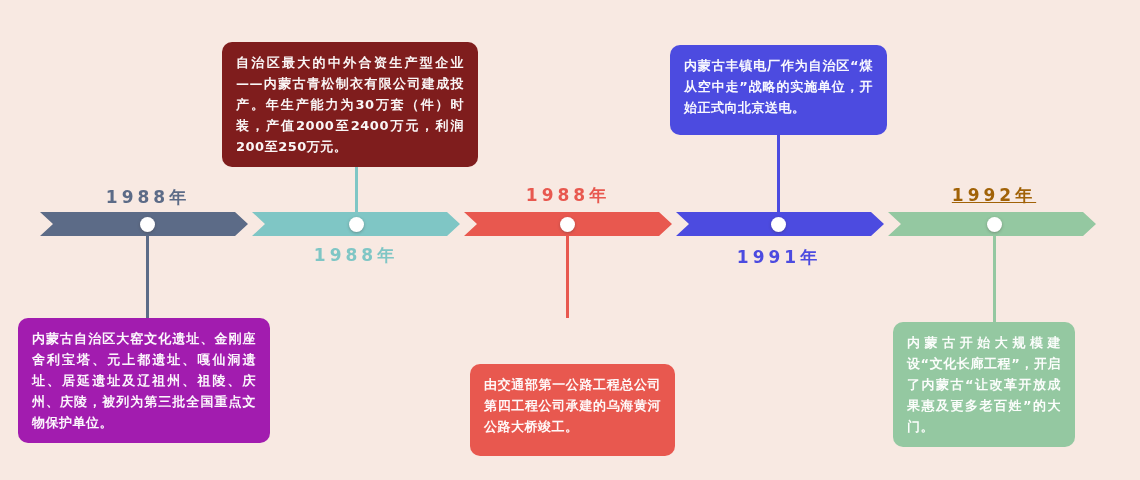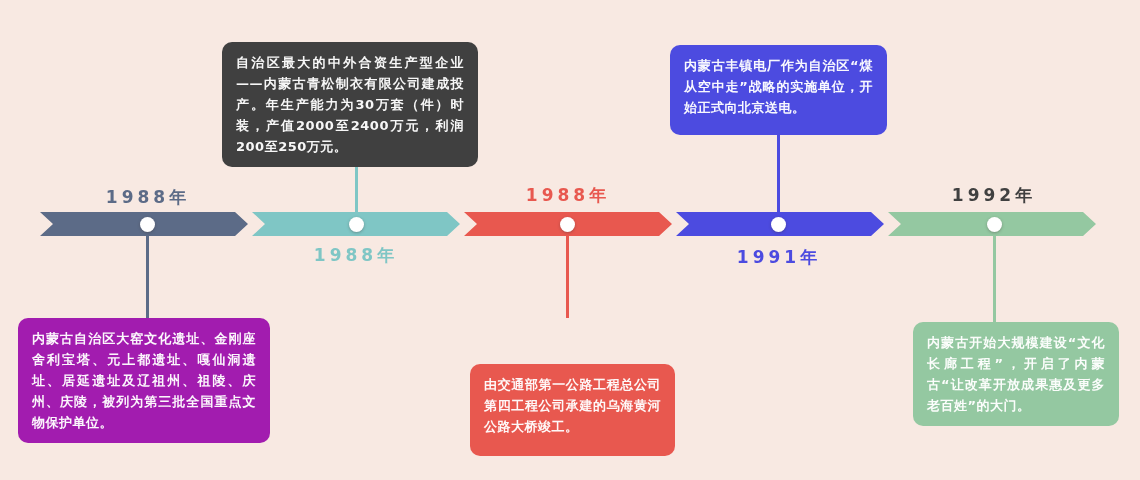--- a/index.html
+++ b/index.html
@@ -55,41 +55,41 @@
   .card{
     position:absolute;box-sizing:border-box;border-radius:10px;
     padding:10px 14px;color:rgba(255,255,255,.96);
     font-size:13px;font-weight:600;line-height:21px;
     letter-spacing:.5px;text-align:justify;
   }
   .event-0 .card{left:18px; top:318px;width:252px;min-height:95px;}
   .event-1 .card{left:222px;top:42px; width:256px;min-height:95px;}
   .event-2 .card{left:470px;top:318px;width:205px;min-height:92px;}
   .event-3 .card{left:670px;top:45px; width:217px;min-height:90px;}
-  .event-4 .card{left:913px;top:322px;width:206px;min-height:90px;}
+  .event-4 .card{left:893px;top:322px;width:182px;min-height:90px;}
 </style>
 </head>
 <body style="background: rgb(248, 233, 226);">
 
 <div class="canvas">
 
   <div class="event event-0">
     <div class="seg" style="background: rgb(92, 107, 135);"></div>
     <div class="connector" style="background: rgb(92, 107, 135);"></div>
     <div class="dot" style="background: rgb(255, 255, 255);"></div>
     <div class="year" style="color: rgb(92, 107, 135);">1988年</div>
     <div class="card" style="background: #a21caf;"><span>内蒙古自治区大窑文化遗址、金刚座舍利宝塔、元上都遗址、嘎仙洞遗址、居延遗址及辽祖州、祖陵、庆州、庆陵，被列为第三批全国重点文物保护单位。</span></div>
   </div>
 
   <div class="event event-1">
     <div class="seg" style="background: rgb(127, 198, 197);"></div>
     <div class="connector" style="background: rgb(127, 198, 197);"></div>
     <div class="dot" style="background: rgb(255, 255, 255);"></div>
     <div class="year" style="color: rgb(127, 198, 197);">1988年</div>
-    <div class="card" style="background: #404040;"><span>自治区最大的中外合资生产型企业——内蒙古青松制衣有限公司建成投产。年生产能力为30万套（件）时装，产值2000至2400万元，利润200至250万元。</span></div>
+    <div class="card" style="background: #7f1d1d;"><span>自治区最大的中外合资生产型企业——内蒙古青松制衣有限公司建成投产。年生产能力为30万套（件）时装，产值2000至2400万元，利润200至250万元。</span></div>
   </div>
 
   <div class="event event-2">
     <div class="seg" style="background: rgb(232, 88, 79);"></div>
     <div class="connector" style="background: rgb(232, 88, 79);"></div>
     <div class="dot" style="background: rgb(255, 255, 255);"></div>
     <div class="year" style="color: rgb(232, 88, 79);">1988年</div>
     <div class="card" style="background: rgb(232, 88, 79); margin-top: 46px;"><span>由交通部第一公路工程总公司第四工程公司承建的乌海黄河公路大桥竣工。</span></div>
   </div>
 
@@ -98,17 +98,17 @@
     <div class="connector" style="background: rgb(76, 75, 224);"></div>
     <div class="dot" style="background: rgb(255, 255, 255);"></div>
     <div class="year" style="color: rgb(76, 75, 224);">1991年</div>
     <div class="card" style="background: rgb(76, 75, 224);"><span>内蒙古丰镇电厂作为自治区“煤从空中走”战略的实施单位，开始正式向北京送电。</span></div>
   </div>
 
   <div class="event event-4">
     <div class="seg" style="background: rgb(148, 200, 161);"></div>
     <div class="connector" style="background: rgb(148, 200, 161);"></div>
     <div class="dot" style="background: rgb(255, 255, 255);"></div>
-    <div class="year" style="color: #404040;">1992年</div>
+    <div class="year" style="color: #a16207; text-decoration: underline;">1992年</div>
     <div class="card" style="background: rgb(148, 200, 161);"><span>内蒙古开始大规模建设“文化长廊工程”，开启了内蒙古“让改革开放成果惠及更多老百姓”的大门。</span></div>
   </div>
 
 </div>
 
 </body></html>

